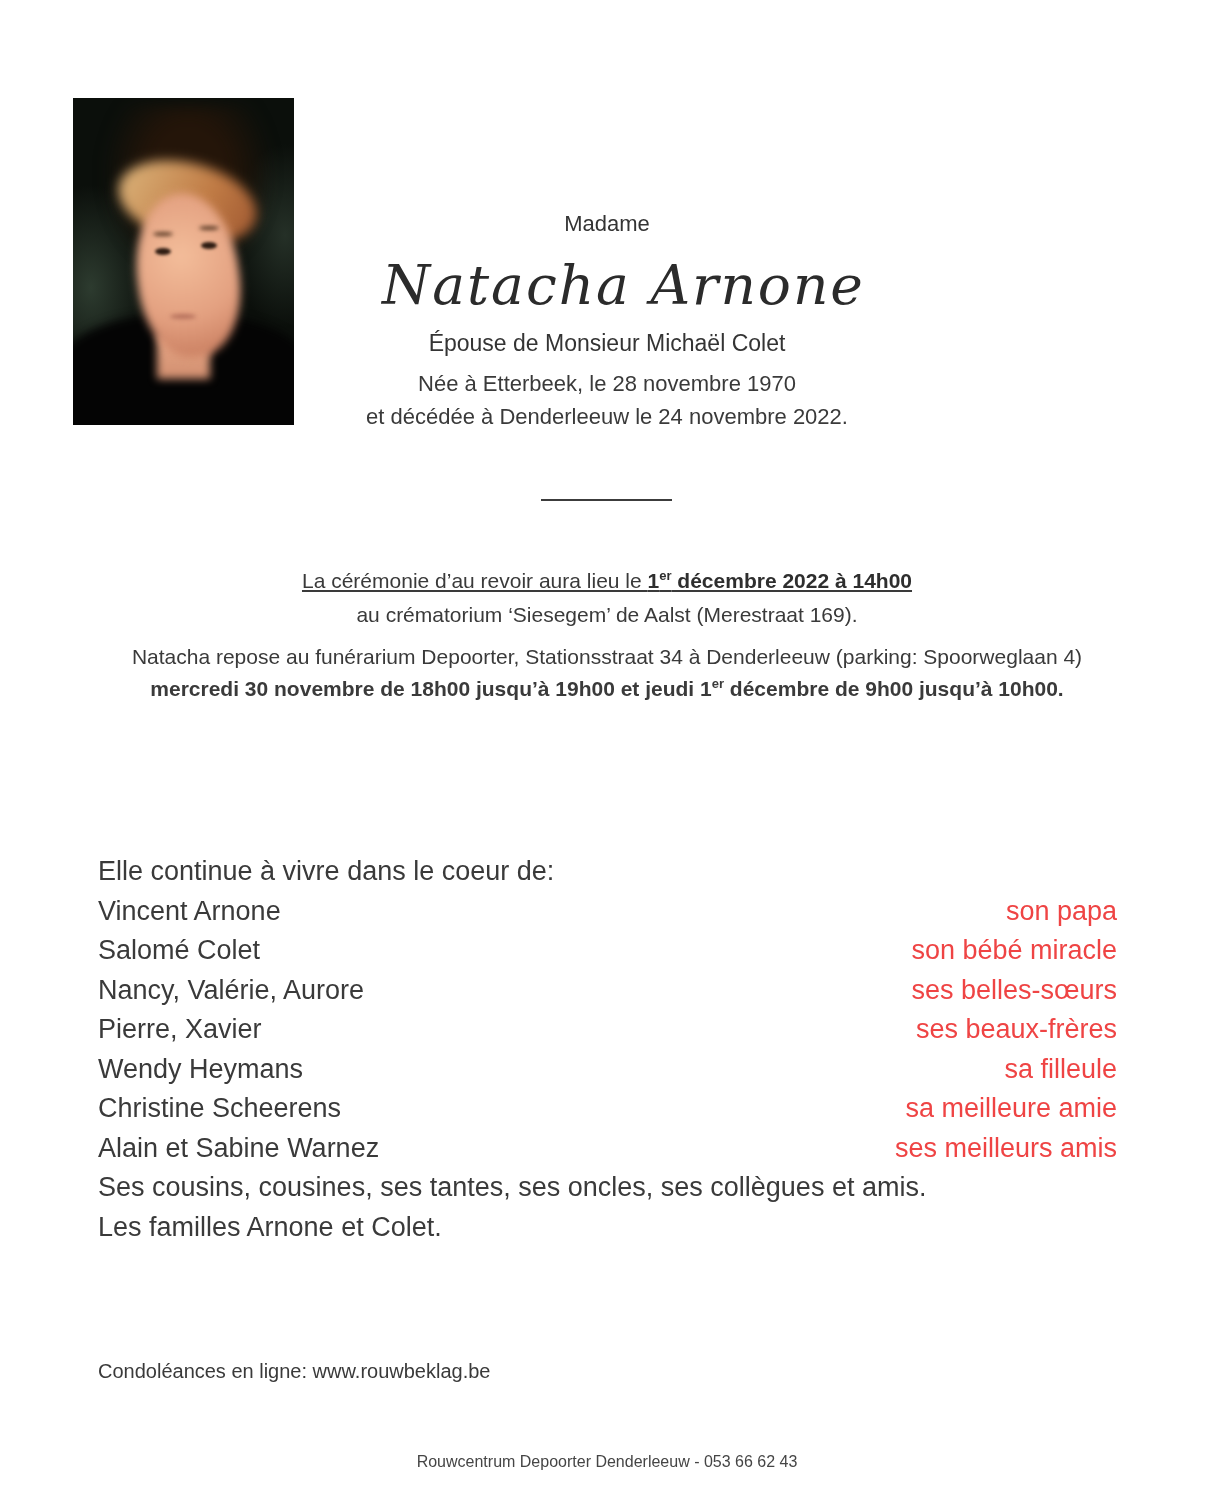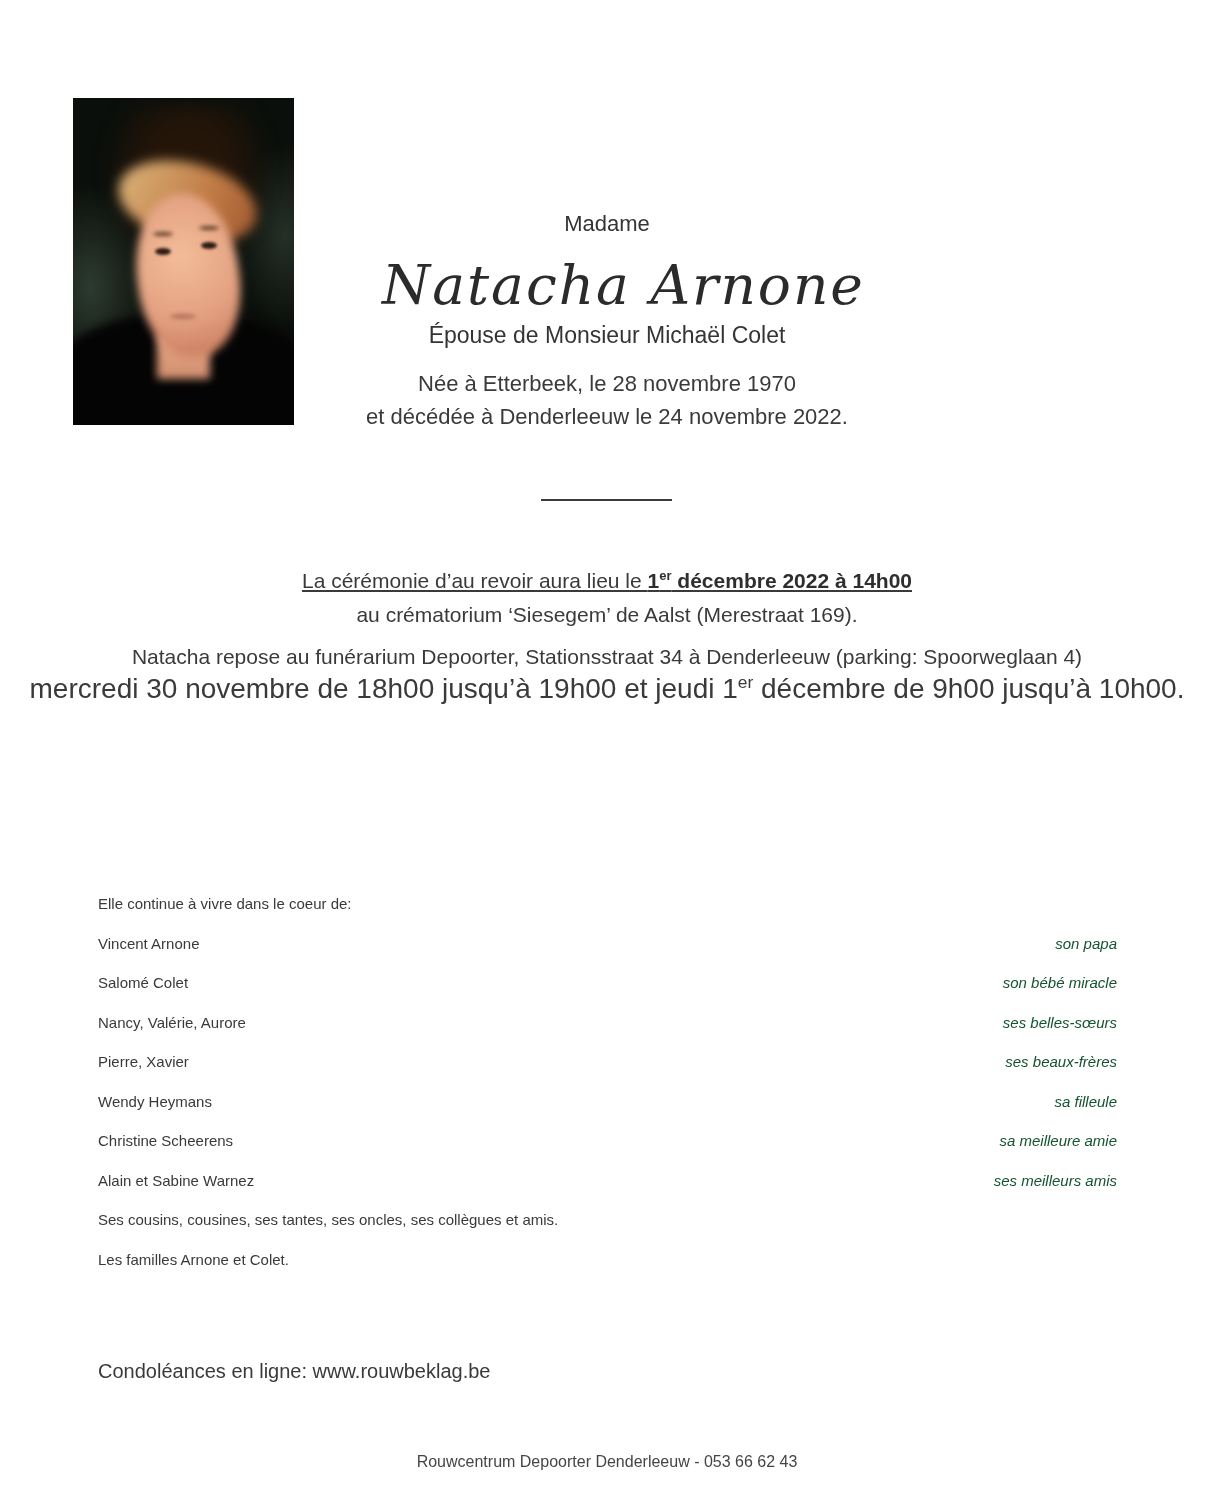--- a/index.html
+++ b/index.html
@@ -78,50 +78,50 @@
   .deceased-name {
     top: 243px;
     font-family: "DejaVu Serif", serif;
     font-style: italic;
     font-size: 55px;
     line-height: 84px;
     letter-spacing: 2px;
     color: #2b2b2b;
     padding-left: 33px;
   }
-  .spouse-line { top: 322px; font-size: 23px; line-height: 27px; color: #343434; }
+  .spouse-line { top: 330px; font-size: 23px; line-height: 27px; color: #343434; }
   .birth-line  { top: 371px; font-size: 22px; line-height: 26px; }
   .death-line  { top: 404px; font-size: 22px; line-height: 26px; }
   .divider {
     position: absolute;
     left: 541px; top: 499px;
     width: 131px; height: 0;
     border-top: 2px solid #3c3c3c;
   }
   
   .cer-line1 { top: 568px; font-size: 21px; line-height: 26px; text-decoration: underline; }
   .cer-line1 b { color: #2e2e2e; }
   .cer-line2 { top: 602px; font-size: 21px; line-height: 26px; }
   .rep-line1 { top: 644px; font-size: 21px; line-height: 26px; }
-  .rep-line2 { top: 676px; font-size: 28px; line-height: 26px; }
+  .rep-line2 { top: 676px; font-size: 21px; line-height: 26px; font-weight: bold; }
   sup { font-size: 0.62em; vertical-align: super; line-height: 0; }
   
   .memorial {
     position: absolute;
-    left: 98px; top: 884px;
+    left: 98px; top: 852px;
     width: 1019px;
-    font-size: 15px;
+    font-size: 27px;
   }
   .memorial-heading { line-height: 39.5px; }
   .memorial-row {
     display: flex;
     justify-content: space-between;
     line-height: 39.5px;
   }
-  .memorial-row .relation { font-style: italic; color: #14532d; }
+  .memorial-row .relation { color: #ef4444; }
   .closing-line { line-height: 39.5px; }
   
   .condolences {
     position: absolute;
     left: 98px; top: 1359px;
     font-size: 20px; line-height: 24px;
   }
   .footer-line {
     top: 1452px;
     font-size: 16px; line-height: 20px;

